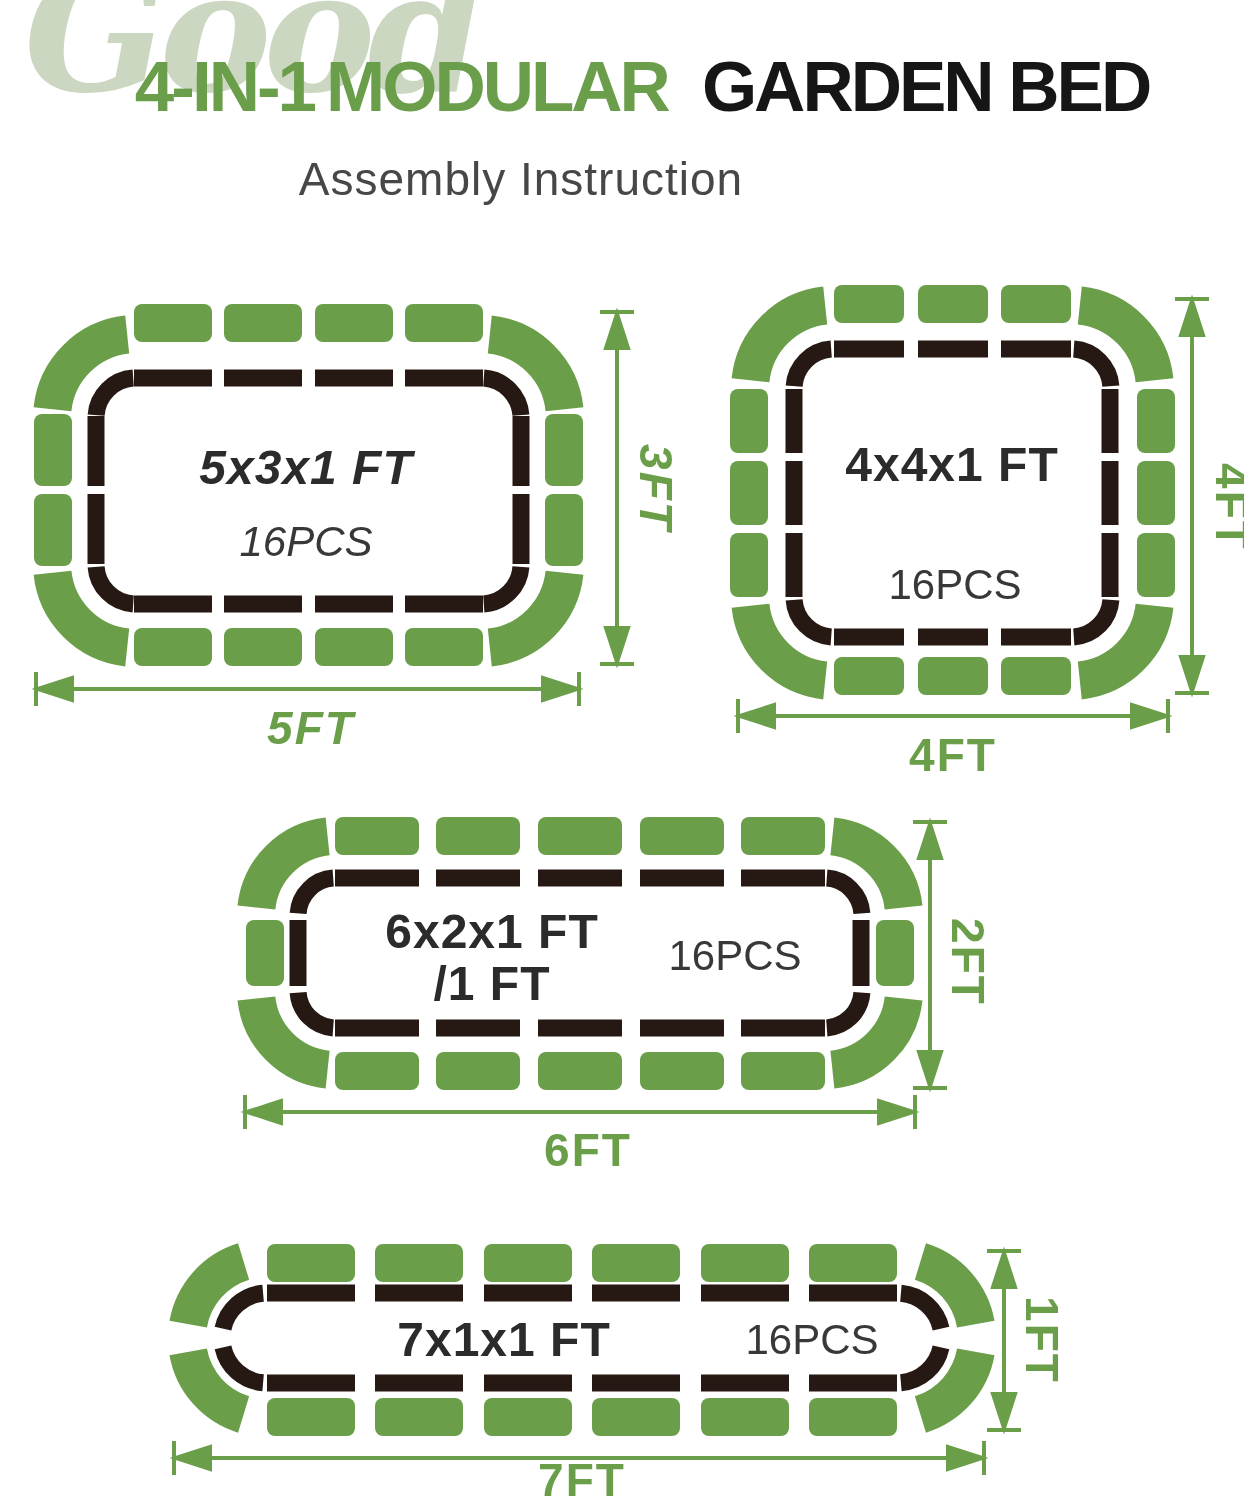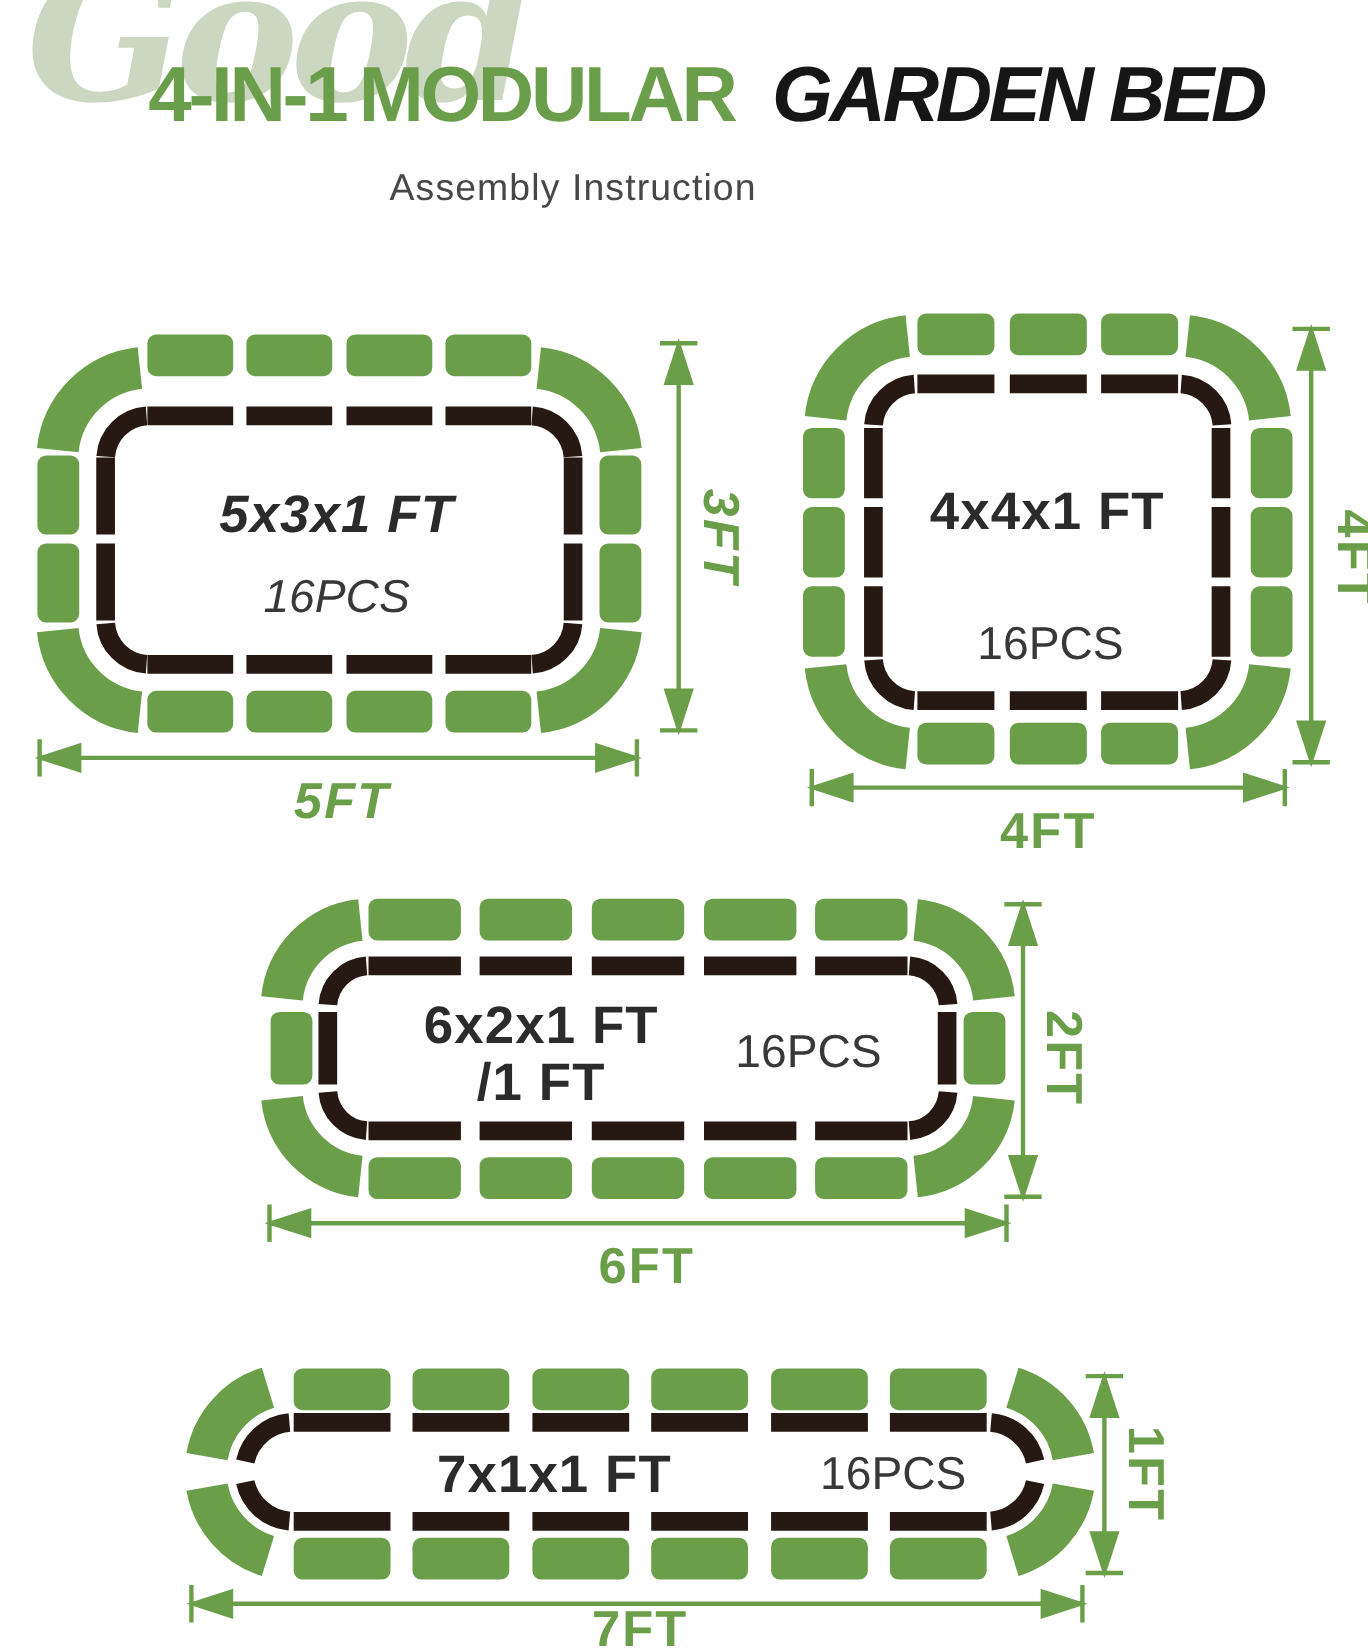--- a/index.html
+++ b/index.html
@@ -22,25 +22,25 @@
   }
   .title-row{
     position:absolute;left:0;top:48px;width:1244px;
     display:flex;justify-content:center;align-items:baseline;
     z-index:2;
     font-weight:800;font-size:71px;line-height:1.1;
     letter-spacing:-3px;white-space:nowrap;
   }
   .t-green{color:#6b9e4b;}
   .t-green2{color:#6b9e4b;margin-left:12px;}
-  .t-black{color:#161616;margin-left:34px;font-style:italic;}
+  .t-black{color:#161616;margin-left:34px;}
   .subtitle{
     position:absolute;left:0;top:152px;width:1002px;
     text-align:center;z-index:2;
-    font-size:34px;font-weight:400;color:#474747;
+    font-size:46px;font-weight:400;color:#474747;
     letter-spacing:1px;
   }
   
   .diagram{position:absolute;}
   .d1{left:8px;   top:298px;  width:660px; height:460px;font-style:italic;}
   .d2{left:690px; top:279px;  width:554px; height:502px;}
   .d3{left:210px; top:812px;  width:800px; height:368px;}
   .d4{left:132px; top:1238px; width:1010px;height:262px;}
   svg{display:block;}
   .panel{fill:#6a9e49;}

